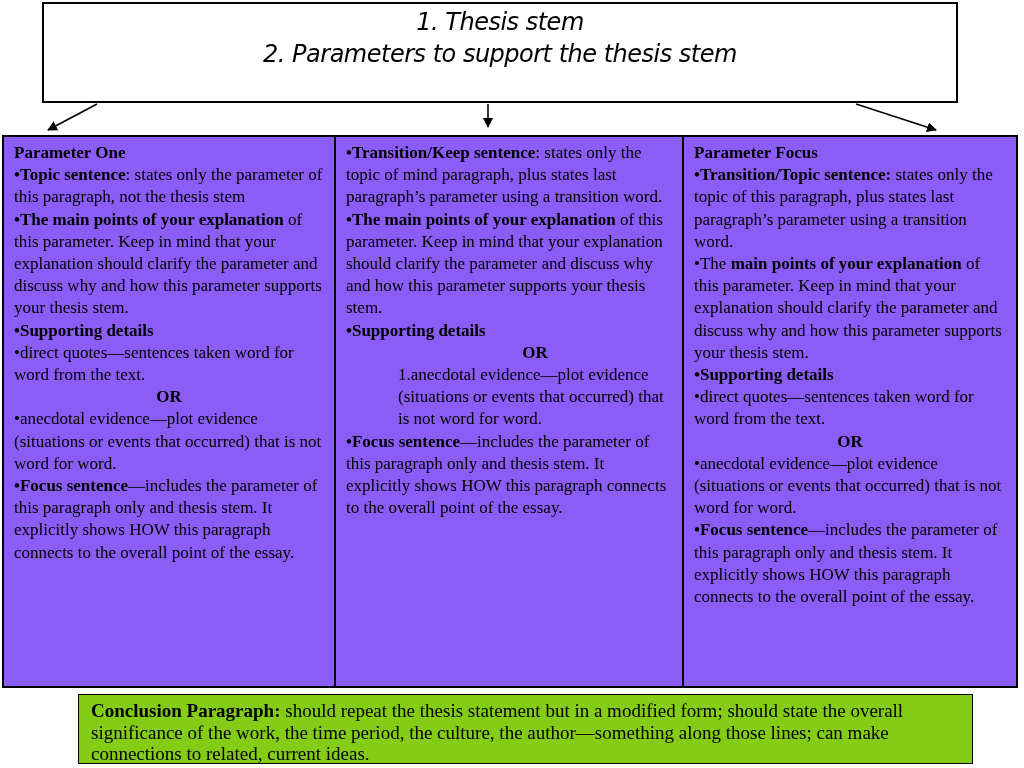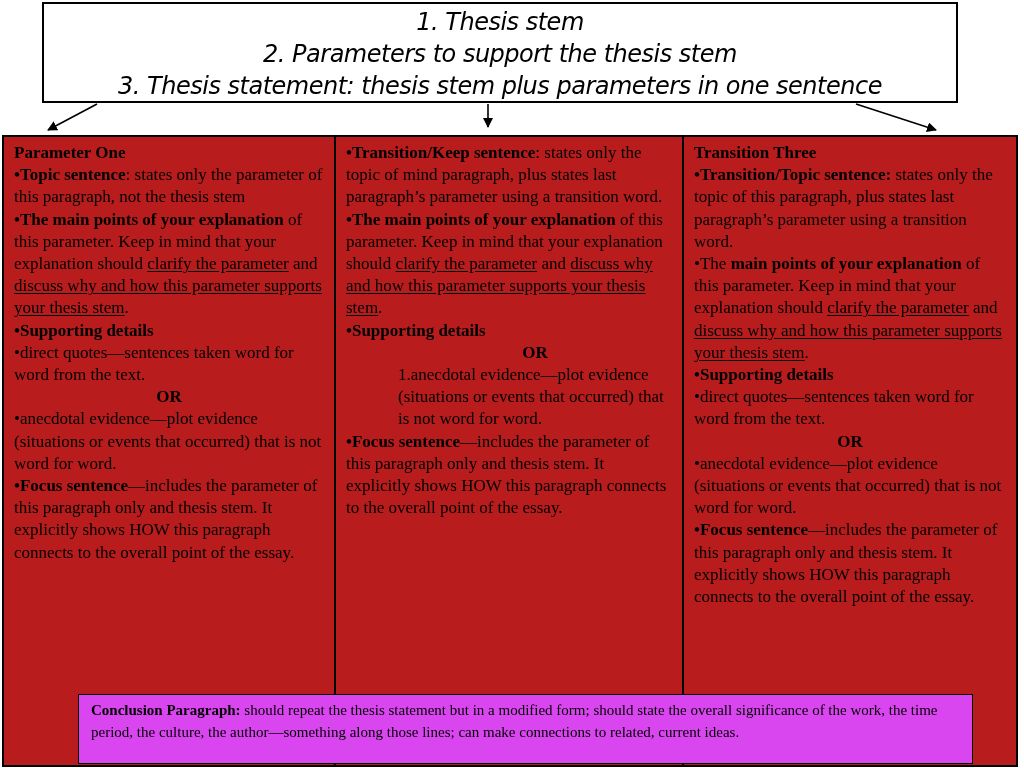--- a/index.html
+++ b/index.html
@@ -14,51 +14,50 @@
     text-align:center;
     font-family:"DejaVu Sans",sans-serif;font-weight:normal;font-style:italic;
     font-size:24px;line-height:32px;letter-spacing:-0.5px;
     padding-top:2px;white-space:nowrap;
   }
   
   .arrows{position:absolute;left:0;top:0;pointer-events:none;}
   .arrows line{stroke:#000;stroke-width:1.6;}
   
   .cols{
-    position:absolute;left:2px;top:135px;width:1016px;height:632px;
-    border:2px solid #000;box-sizing:border-box;background:#b91c1c;
+    position:absolute;left:2px;top:135px;width:1016px;height:553px;
+    border:2px solid #000;box-sizing:border-box;background:#8b5cf6;
     display:flex;
   }
   .col{box-sizing:border-box;padding:5px 10px 0 10px;font-size:17px;line-height:22.2px;overflow:hidden;}
   .col1{width:330px;}
   .col2{width:350px;border-left:2px solid #000;border-right:2px solid #000;}
   .col3{flex:1;}
   .col-heading{font-weight:bold;}
   .b{font-weight:bold;margin-top:24px;}
-  .u{text-decoration:underline;text-underline-offset:2px;}
+  .u{text-underline-offset:2px;}
   .blk{margin:0;}
   .blk-or{text-align:center;}
   .blk-num{margin-left:52px;}
   .blk-orind{margin-left:52px;text-align:center;}
   
   .conclusion{
     position:absolute;left:78px;top:694px;width:895px;height:70px;
-    border:1.5px solid #000;box-sizing:border-box;background:#d946ef;
-    padding:5px 9px 0 12px;font-size:15px;line-height:21.5px;
+    border:1.5px solid #000;box-sizing:border-box;background:#84cc16;
+    padding:5px 9px 0 12px;font-size:19px;line-height:21.5px;
   }
 </style>
 </head>
 <body>
 
 <div class="canvas">
 
   <div class="title-box">
     <div class="title-line">1. Thesis stem</div>
     <div class="title-line">2. Parameters to support the thesis stem</div>
-    <div class="title-line">3. Thesis statement: thesis stem plus parameters in one sentence</div>
   </div>
 
   <svg class="arrows" width="1024" height="768">
     <defs>
       <marker id="ah" markerWidth="14" markerHeight="12" refX="9" refY="5" orient="auto" markerUnits="userSpaceOnUse">
         <path d="M0,0 L10,5 L0,10 z" fill="#000"></path>
       </marker>
     </defs>
     <line x1="97" y1="104" x2="48" y2="130" marker-end="url(#ah)"></line>
     <line x1="488" y1="104" x2="488" y2="127" marker-end="url(#ah)"></line>
@@ -82,21 +81,21 @@
       <div>
           <div class="blk blk-p"><span class="b">•Transition/Keep sentence</span><span>: states only the topic of mind paragraph, plus states last paragraph’s parameter using a transition word.</span></div>
           <div class="blk blk-p"><span class="b">•The main points of your explanation</span><span> of this parameter. Keep in mind that your explanation should </span><span class="u">clarify the parameter</span><span> and </span><span class="u">discuss why and how this parameter supports your thesis stem</span><span>.</span></div>
           <div class="blk blk-p"><span class="b">•Supporting details</span></div>
           <div class="blk blk-orind"><span class="b">OR</span></div>
           <div class="blk blk-num"><span>1.anecdotal evidence—plot evidence (situations or events that occurred) that is not word for word.</span></div>
           <div class="blk blk-p"><span class="b">•Focus sentence</span><span>—includes the parameter of this paragraph only and thesis stem. It explicitly shows HOW this paragraph connects to the overall point of the essay.</span></div>
         </div>
     </div>
     <div class="col col3">
-      <div class="col-heading">Transition Three</div>
+      <div class="col-heading">Parameter Focus</div>
       <div>
           <div class="blk blk-p"><span class="b">•Transition/Topic sentence:</span><span> states only the topic of this paragraph, plus states last paragraph’s parameter using a transition word.</span></div>
           <div class="blk blk-p"><span>•The </span><span class="b">main points of your explanation</span><span> of this parameter. Keep in mind that your explanation should </span><span class="u">clarify the parameter</span><span> and </span><span class="u">discuss why and how this parameter supports your thesis stem</span><span>.</span></div>
           <div class="blk blk-p"><span class="b">•Supporting details</span></div>
           <div class="blk blk-p"><span>•direct quotes—sentences taken word for word from the text.</span></div>
           <div class="blk blk-or"><span class="b">OR</span></div>
           <div class="blk blk-p"><span>•anecdotal evidence—plot evidence (situations or events that occurred) that is not word for word.</span></div>
           <div class="blk blk-p"><span class="b">•Focus sentence</span><span>—includes the parameter of this paragraph only and thesis stem. It explicitly shows HOW this paragraph connects to the overall point of the essay.</span></div>
         </div>
     </div>

